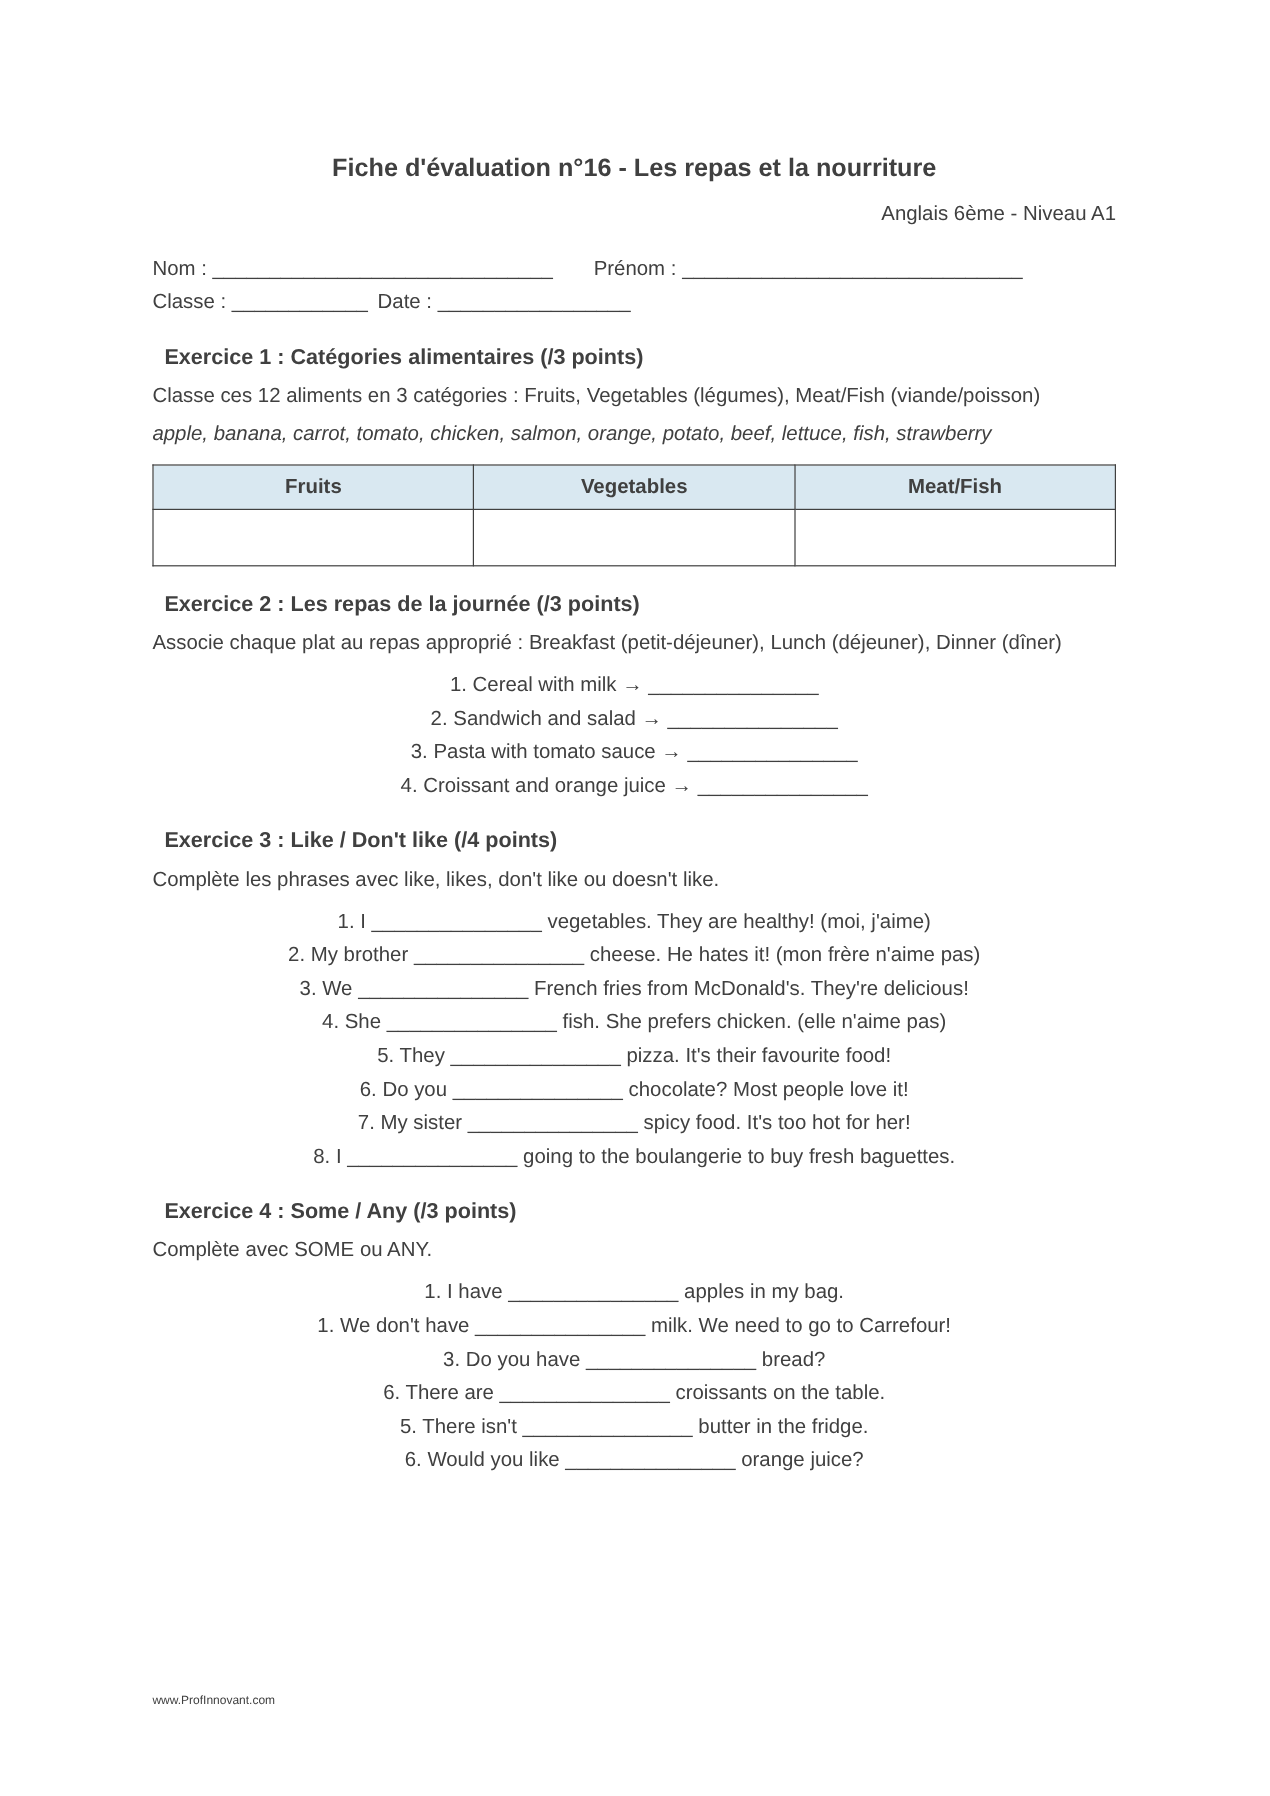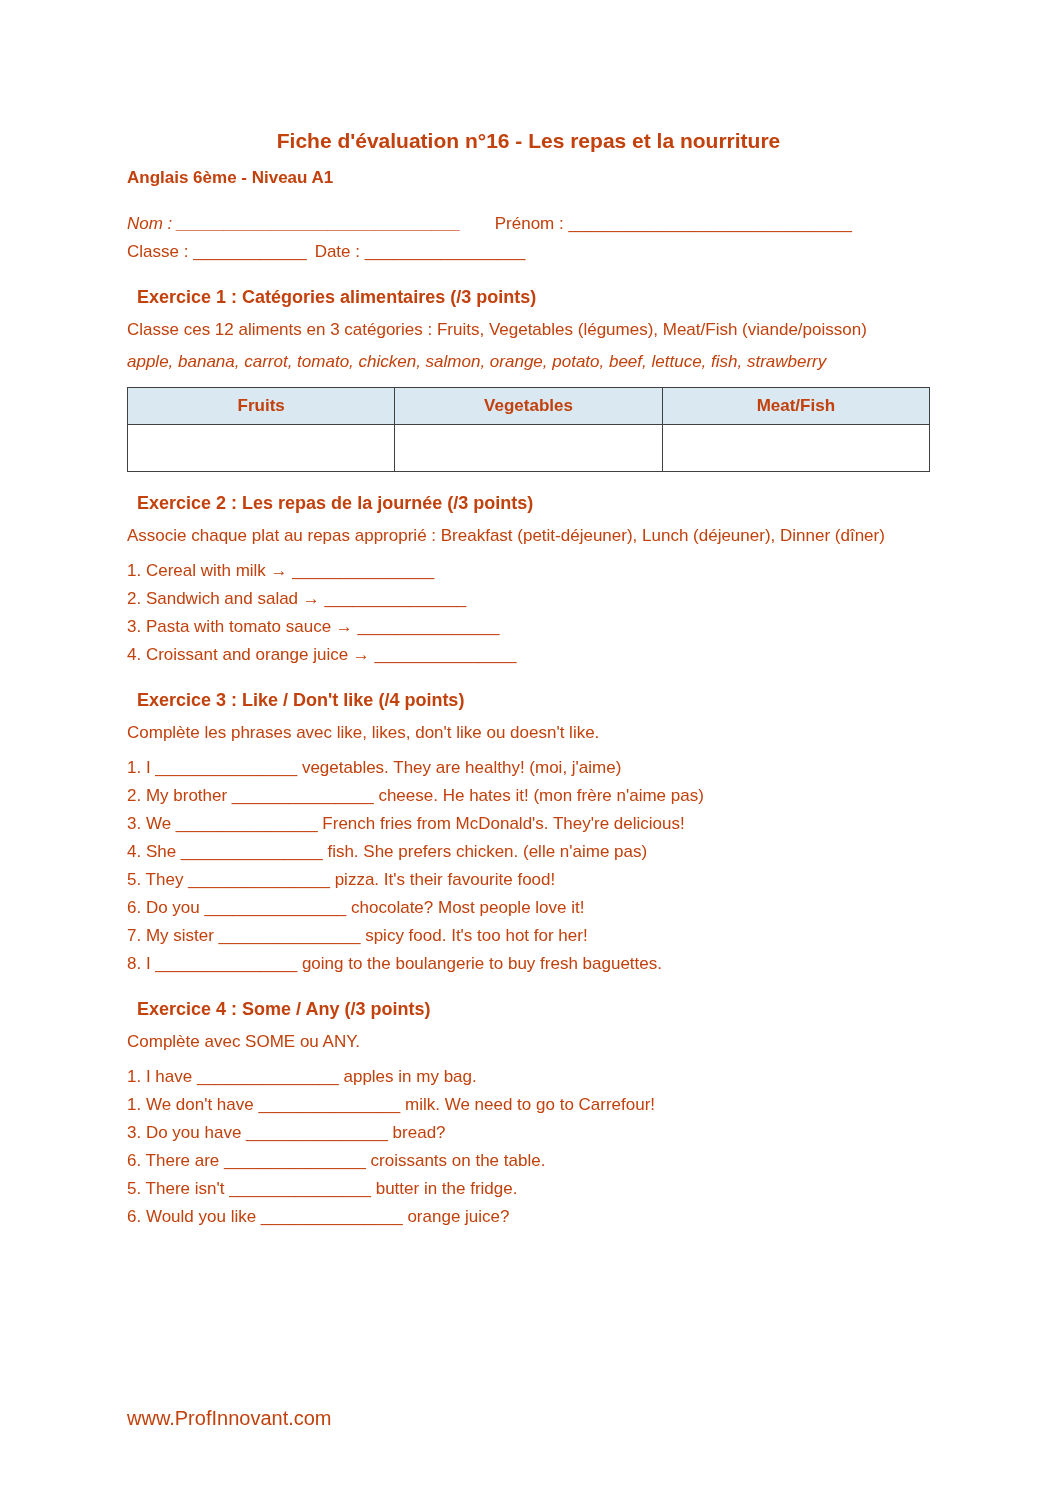--- a/index.html
+++ b/index.html
@@ -3,45 +3,44 @@
 <meta charset="utf-8">
 <style>
   html, body { margin: 0; padding: 0; background: #ffffff; }
   .page {
     position: relative;
     width: 1058px;
     height: 1497px;
     box-sizing: border-box;
     padding: 128px 128px 0 127px;
     background: #ffffff;
-    color: #c2410c;
+    color: #404040;
     font-family: "Liberation Sans", "DejaVu Sans", sans-serif;
     font-size: 17px;
     overflow: hidden;
   }
   .title {
     margin: 0;
     font-size: 21px;
     font-weight: bold;
     text-align: center;
     line-height: 25px;
   }
   .subtitle {
     margin-top: 13px;
-    text-align: left;
+    text-align: right;
     line-height: 23px;
-    font-weight: bold;
   }
   .identity {
     margin-top: 21px;
     line-height: 28px;
   }
   .id-row { white-space: nowrap; }
   .id-field { display: inline-block; }
-  .id-gap-wide { margin-right: 34px; font-style: italic; }
+  .id-gap-wide { margin-right: 34px; }
   .id-gap-narrow { margin-right: 8px; }
   .blank { letter-spacing: 0; }
   .ex-heading {
     margin: 19px 0 0 10px;
     font-size: 18px;
     font-weight: bold;
     line-height: 24px;
   }
   .instructions {
     margin: 8px 0 0 0;
@@ -65,26 +64,26 @@
     font-weight: bold;
     text-align: center;
     padding: 8px 4px;
     margin-top: 20px;
   }
   .cat-table td {
     border: 1px solid #404040;
     height: 44px;
   }
   .items { margin-top: 8px; line-height: 28px; }
-  .item { white-space: nowrap; }
+  .item { white-space: nowrap; text-align: center; }
   .footer {
     position: absolute;
     left: 127px;
     top: 1408px;
-    font-size: 20px;
+    font-size: 10px;
     line-height: 20px;
   }
 </style>
 </head>
 <body>
 
 <div class="page">
 
   <h1 class="title">Fiche d'évaluation n°16 - Les repas et la nourriture</h1>
   <div class="subtitle">Anglais 6ème - Niveau A1</div>

